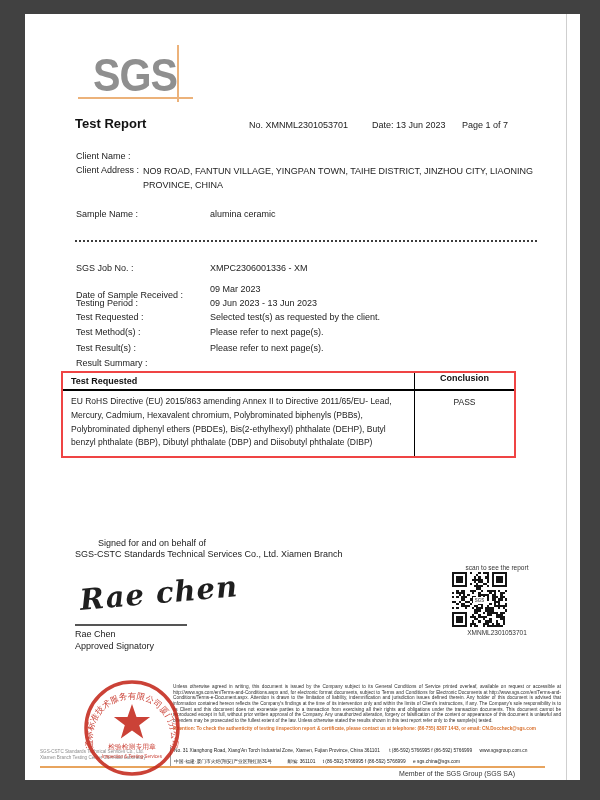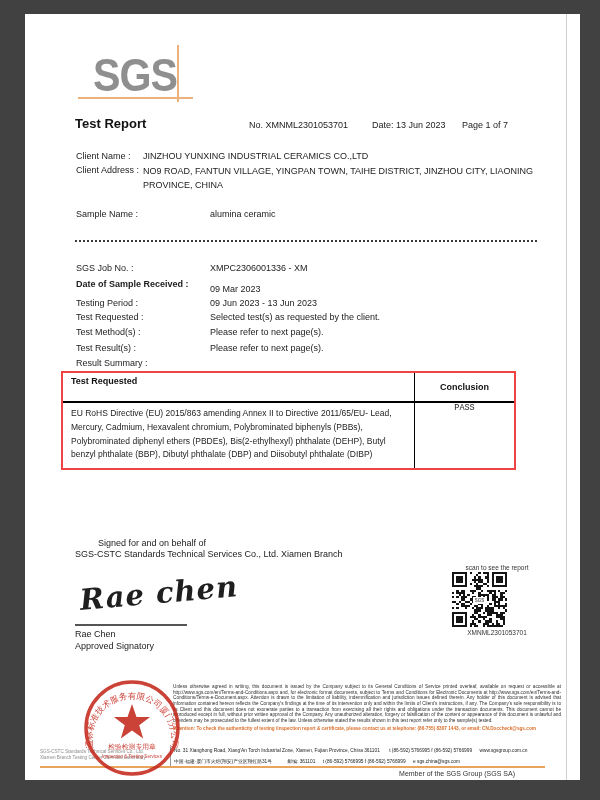--- a/index.html
+++ b/index.html
@@ -15,24 +15,24 @@
   .title{left:75px;top:116px;font-size:13px;font-weight:bold;color:#111;}
   .hmeta{font-size:9px;color:#222;top:120px;}
   
   .t9{font-size:9px;color:#1c1c1c;}
   .val-wrap{width:420px;line-height:1.5;}
   .dashline{left:75px;top:240px;width:463px;height:1.5px;background:repeating-linear-gradient(90deg,#3c3c3c 0 2px,transparent 2px 4px);}
   
   .rtable{left:61px;top:371px;width:455px;border:2px solid #ef4444;box-sizing:border-box;background:#fff;}
   .rt-head{display:flex;border-bottom:2px solid #000;font-weight:bold;font-size:9px;color:#111;}
   .rt-h1{flex:1;padding:3px 8px;}
-  .rt-h2{width:100px;border-left:1px solid #000;text-align:center;padding:9px 0;box-sizing:border-box;}
+  .rt-h2{width:100px;border-left:1px solid #000;text-align:center;padding:0 0;box-sizing:border-box;}
   .rt-row{display:flex;font-size:8.5px;color:#1c1c1c;}
   .rt-c1{flex:1;padding:4px 12px 6px 8px;line-height:1.62;}
-  .rt-c2{width:100px;border-left:1px solid #000;text-align:center;box-sizing:border-box;font-family:Liberation Mono, monospace;}
+  .rt-c2{width:100px;border-left:1px solid #000;text-align:center;padding-top:6px;box-sizing:border-box;}
   
   .sig{left:80px;top:583px;font-family:"DejaVu Serif",serif;font-style:italic;font-weight:bold;font-size:29px;color:#1f1f1f;transform:rotate(-5deg);transform-origin:left center;letter-spacing:1px;}
   .sig-line{left:75px;top:624px;width:112px;height:1.5px;background:#555;}
   
   .qr-cap{left:437px;width:120px;text-align:center;font-size:6.5px;color:#333;}
   .qrbox{left:452px;top:572px;width:55px;height:55px;}
   
   .disc{left:173px;top:684px;width:388px;font-size:4.7px;line-height:1.2;color:#2e2e2e;text-align:justify;}
   .attn{margin-top:2.5px;color:#d96f2b;font-weight:bold;}
   .co-block{left:40px;top:749px;width:128px;font-size:4.6px;line-height:1.35;color:#8c8c8c;}
@@ -54,32 +54,31 @@
   <div class="a sgs-logo">SGS</div>
   <div class="a logo-hline"></div>
   <div class="a logo-vline"></div>
 
   <div class="a title">Test Report</div>
   <div class="a hmeta" style="left:215px;margin-left:34px;">No. XMNML2301053701</div>
   <div class="a hmeta" style="left:356px;margin-left:16px;">Date: 13 Jun 2023</div>
   <div class="a hmeta" style="left:462px;">Page 1 of 7</div>
 
   <div class="a t9" style="left:76px;top:151px;">Client Name :</div>
-  <div class="a t9" style="left:143px;top:151px;white-space:nowrap;">JINZHOU YUNXING INDUSTRIAL CERAMICS CO.,LTD</div>
   <div class="a t9" style="left:76px;top:165px;">Client Address :</div>
   <div class="a t9 val-wrap" style="left:143px;top:165px;">NO9 ROAD, FANTUN VILLAGE, YINGPAN TOWN, TAIHE DISTRICT, JINZHOU CITY, LIAONING PROVINCE, CHINA</div>
 
   <div class="a t9" style="left:76px;top:209px;">Sample Name :</div>
   <div class="a t9" style="left:210px;top:209px;">alumina ceramic</div>
   <div class="a dashline"></div>
 
   <div class="a" style="left:76px;top:263px;width:460px;">
     <div class="a t9" style="left:0;top:0;">SGS Job No. :</div>
     <div class="a t9" style="left:134px;top:0;">XMPC2306001336 - XM</div>
-    <div class="a t9" style="left:0;top:16px;font-weight:bold;">Date of Sample Received :</div>
+    <div class="a t9" style="left:0;top:27px;">Date of Sample Received :</div>
     <div class="a t9" style="left:134px;top:21px;">09 Mar 2023</div>
     <div class="a t9" style="left:0;top:35px;">Testing Period :</div>
     <div class="a t9" style="left:134px;top:35px;">09 Jun 2023 - 13 Jun 2023</div>
     <div class="a t9" style="left:0;top:49px;">Test Requested :</div>
     <div class="a t9" style="left:134px;top:49px;">Selected test(s) as requested by the client.</div>
     <div class="a t9" style="left:0;top:64px;">Test Method(s) :</div>
     <div class="a t9" style="left:134px;top:64px;">Please refer to next page(s).</div>
     <div class="a t9" style="left:0;top:80px;">Test Result(s) :</div>
     <div class="a t9" style="left:134px;top:80px;">Please refer to next page(s).</div>
   </div>

